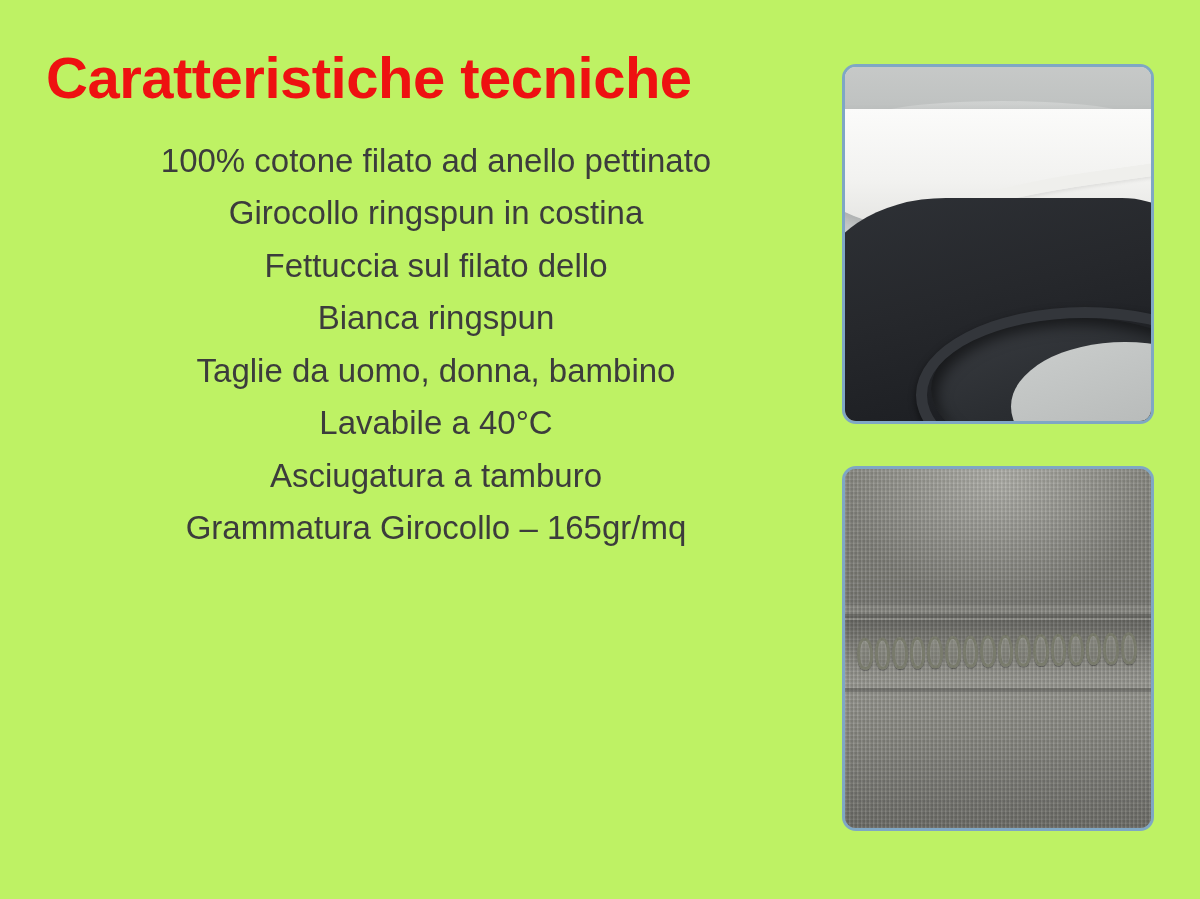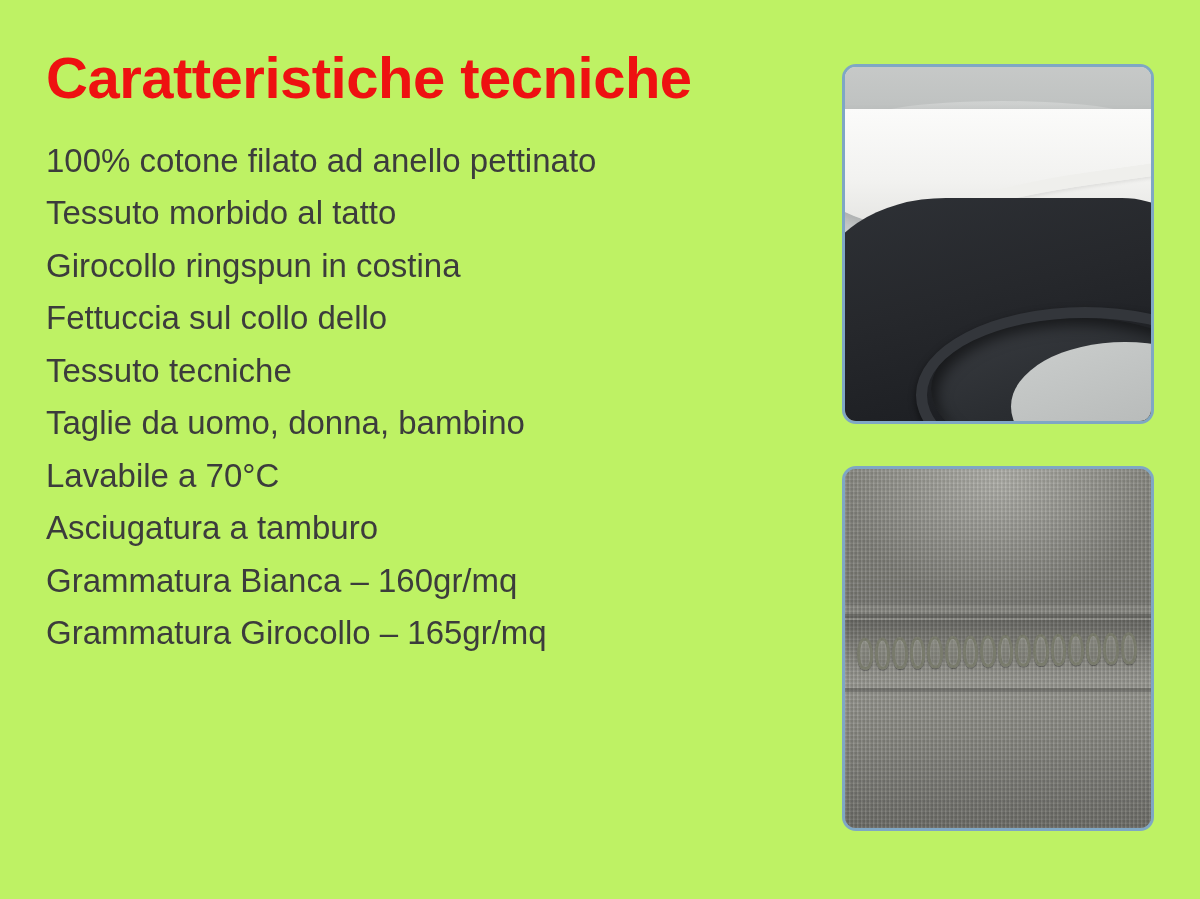--- a/index.html
+++ b/index.html
@@ -32,20 +32,21 @@
     font-weight: bold;
     line-height: 1.05;
     letter-spacing: -0.5px;
     margin: 0 0 26px 0;
     white-space: nowrap;
   }
   .spec-list {
     list-style: none;
     margin: 0;
     padding: 0;
+    text-align: center;
   }
   .spec-list li {
     color: #3c3c3c;
     font-size: 33px;
     line-height: 52.5px;
     font-weight: normal;
     white-space: nowrap;
   }
   .photos {
     position: absolute;
@@ -216,28 +217,26 @@
 </style>
 </head>
 <body>
 
 <div class="slide">
 
   <div class="content-left">
     <h1 class="title">Caratteristiche tecniche</h1>
     <ul class="spec-list">
       <li>100% cotone filato ad anello pettinato</li>
-      <li>Tessuto morbido al tatto</li>
       <li>Girocollo ringspun in costina</li>
-      <li>Fettuccia sul collo dello</li>
-      <li>Tessuto tecniche</li>
+      <li>Fettuccia sul filato dello</li>
+      <li>Bianca ringspun</li>
       <li>Taglie da uomo, donna, bambino</li>
-      <li>Lavabile a 70°C</li>
+      <li>Lavabile a 40°C</li>
       <li>Asciugatura a tamburo</li>
-      <li>Grammatura Bianca – 160gr/mq</li>
       <li>Grammatura Girocollo – 165gr/mq</li>
     </ul>
   </div>
 
   <div class="photos">
 
     <div class="photo photo-top">
       <div class="shirt-bg"></div>
       <div class="grey-shirt"></div>
       <div class="white-shirt">

